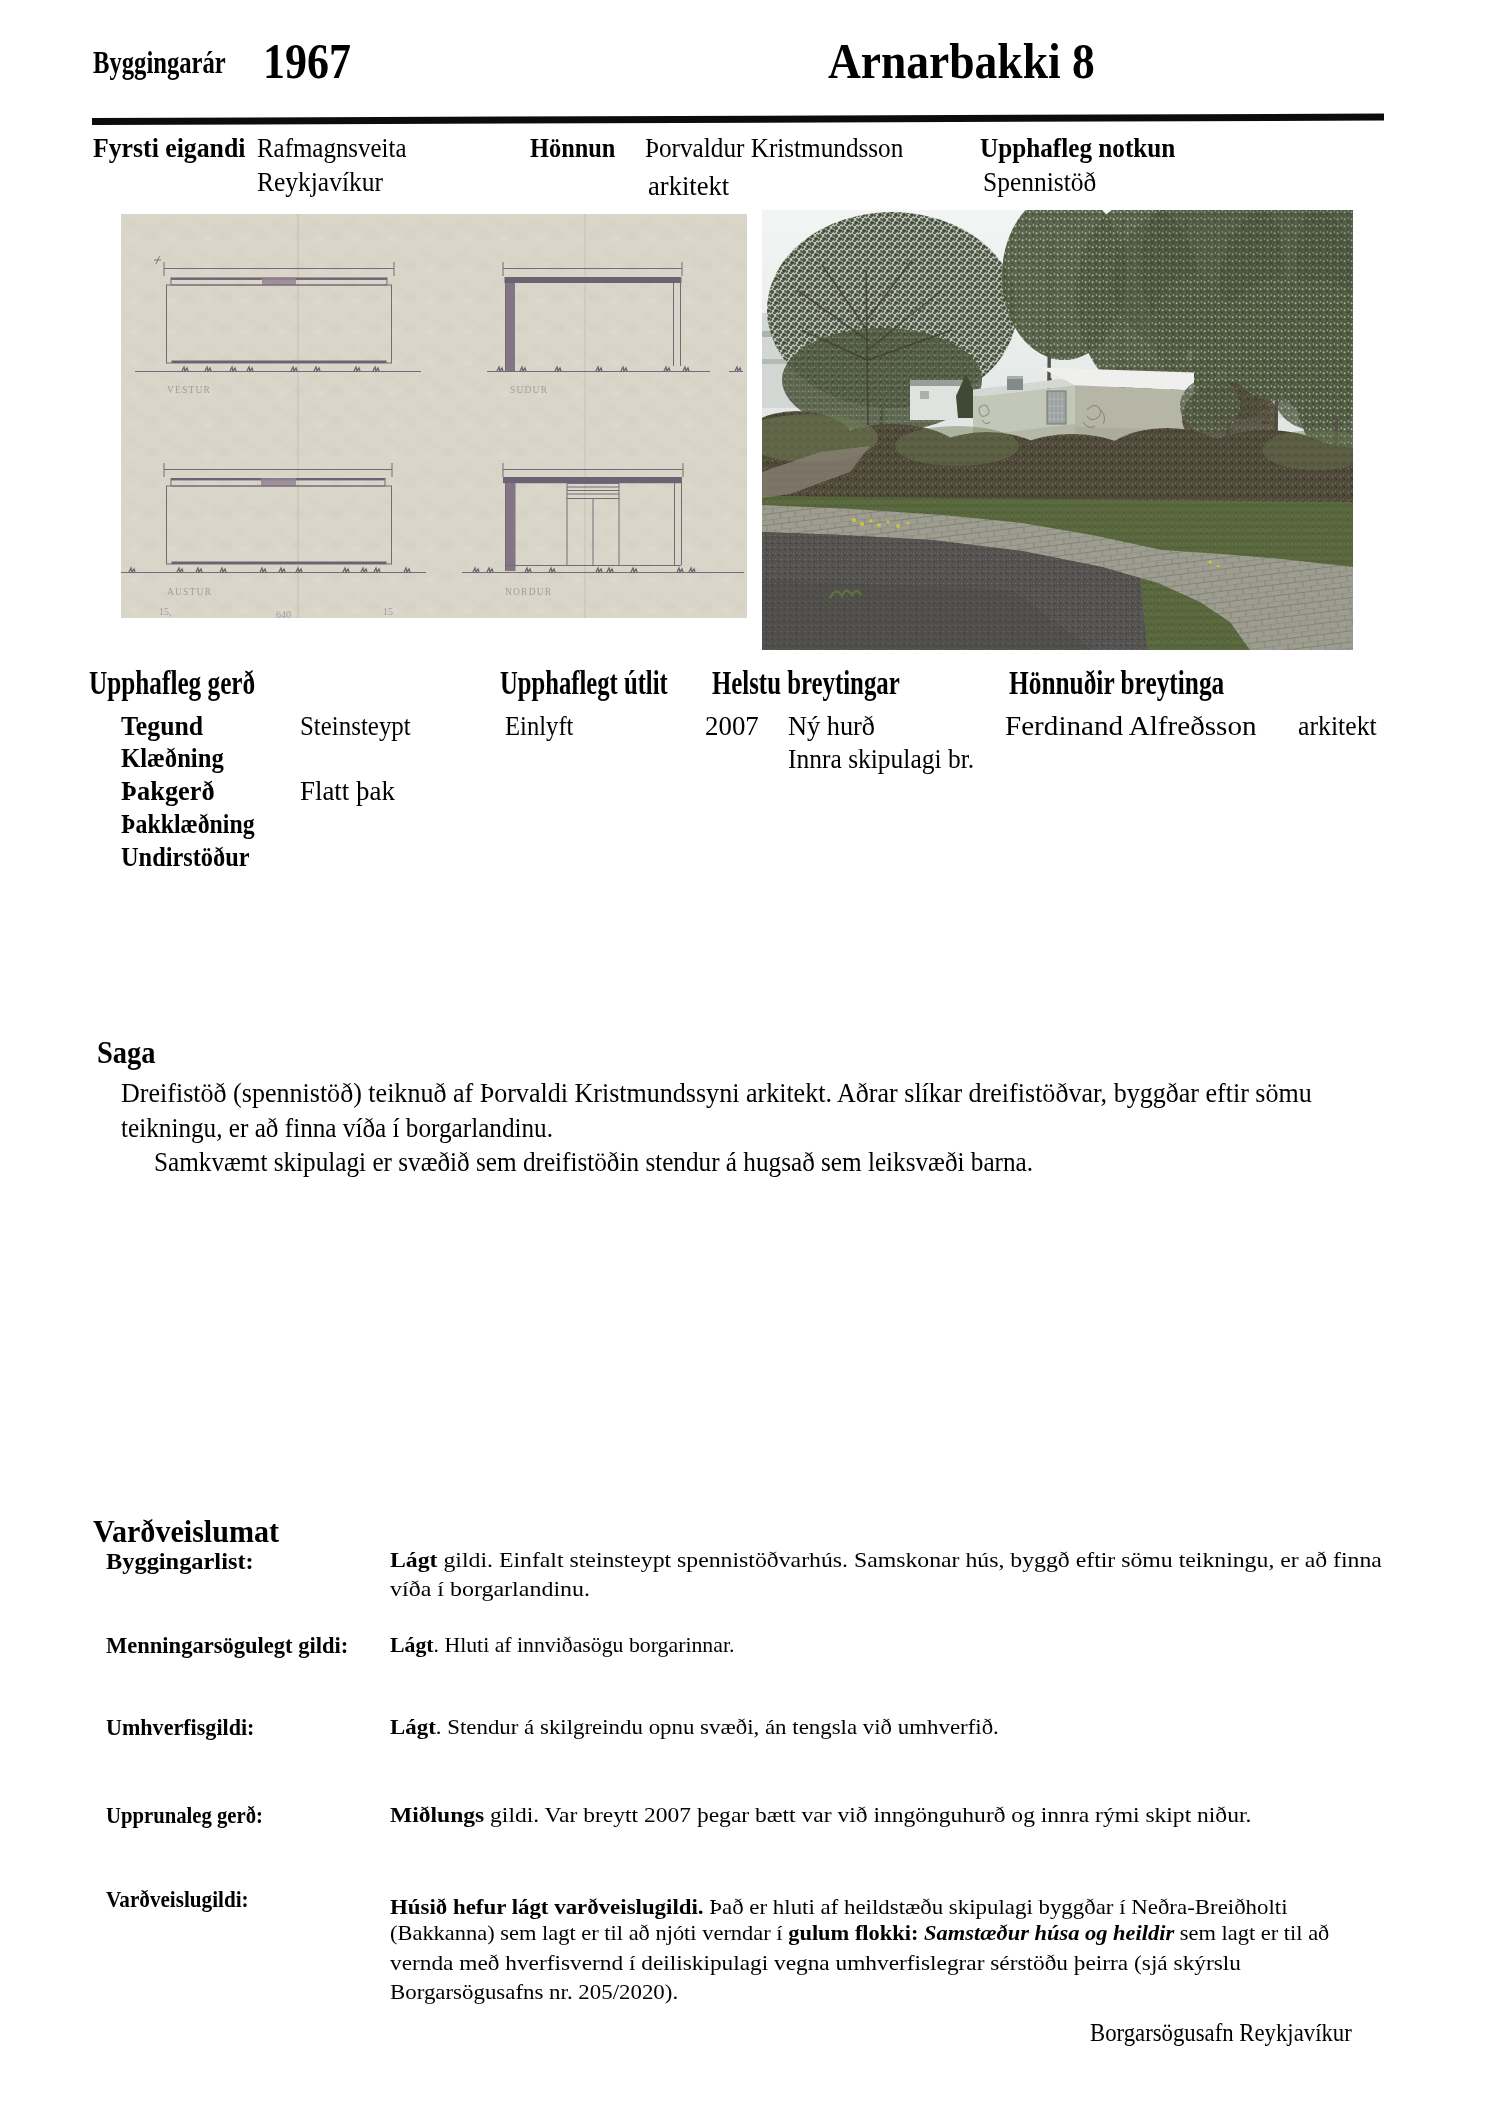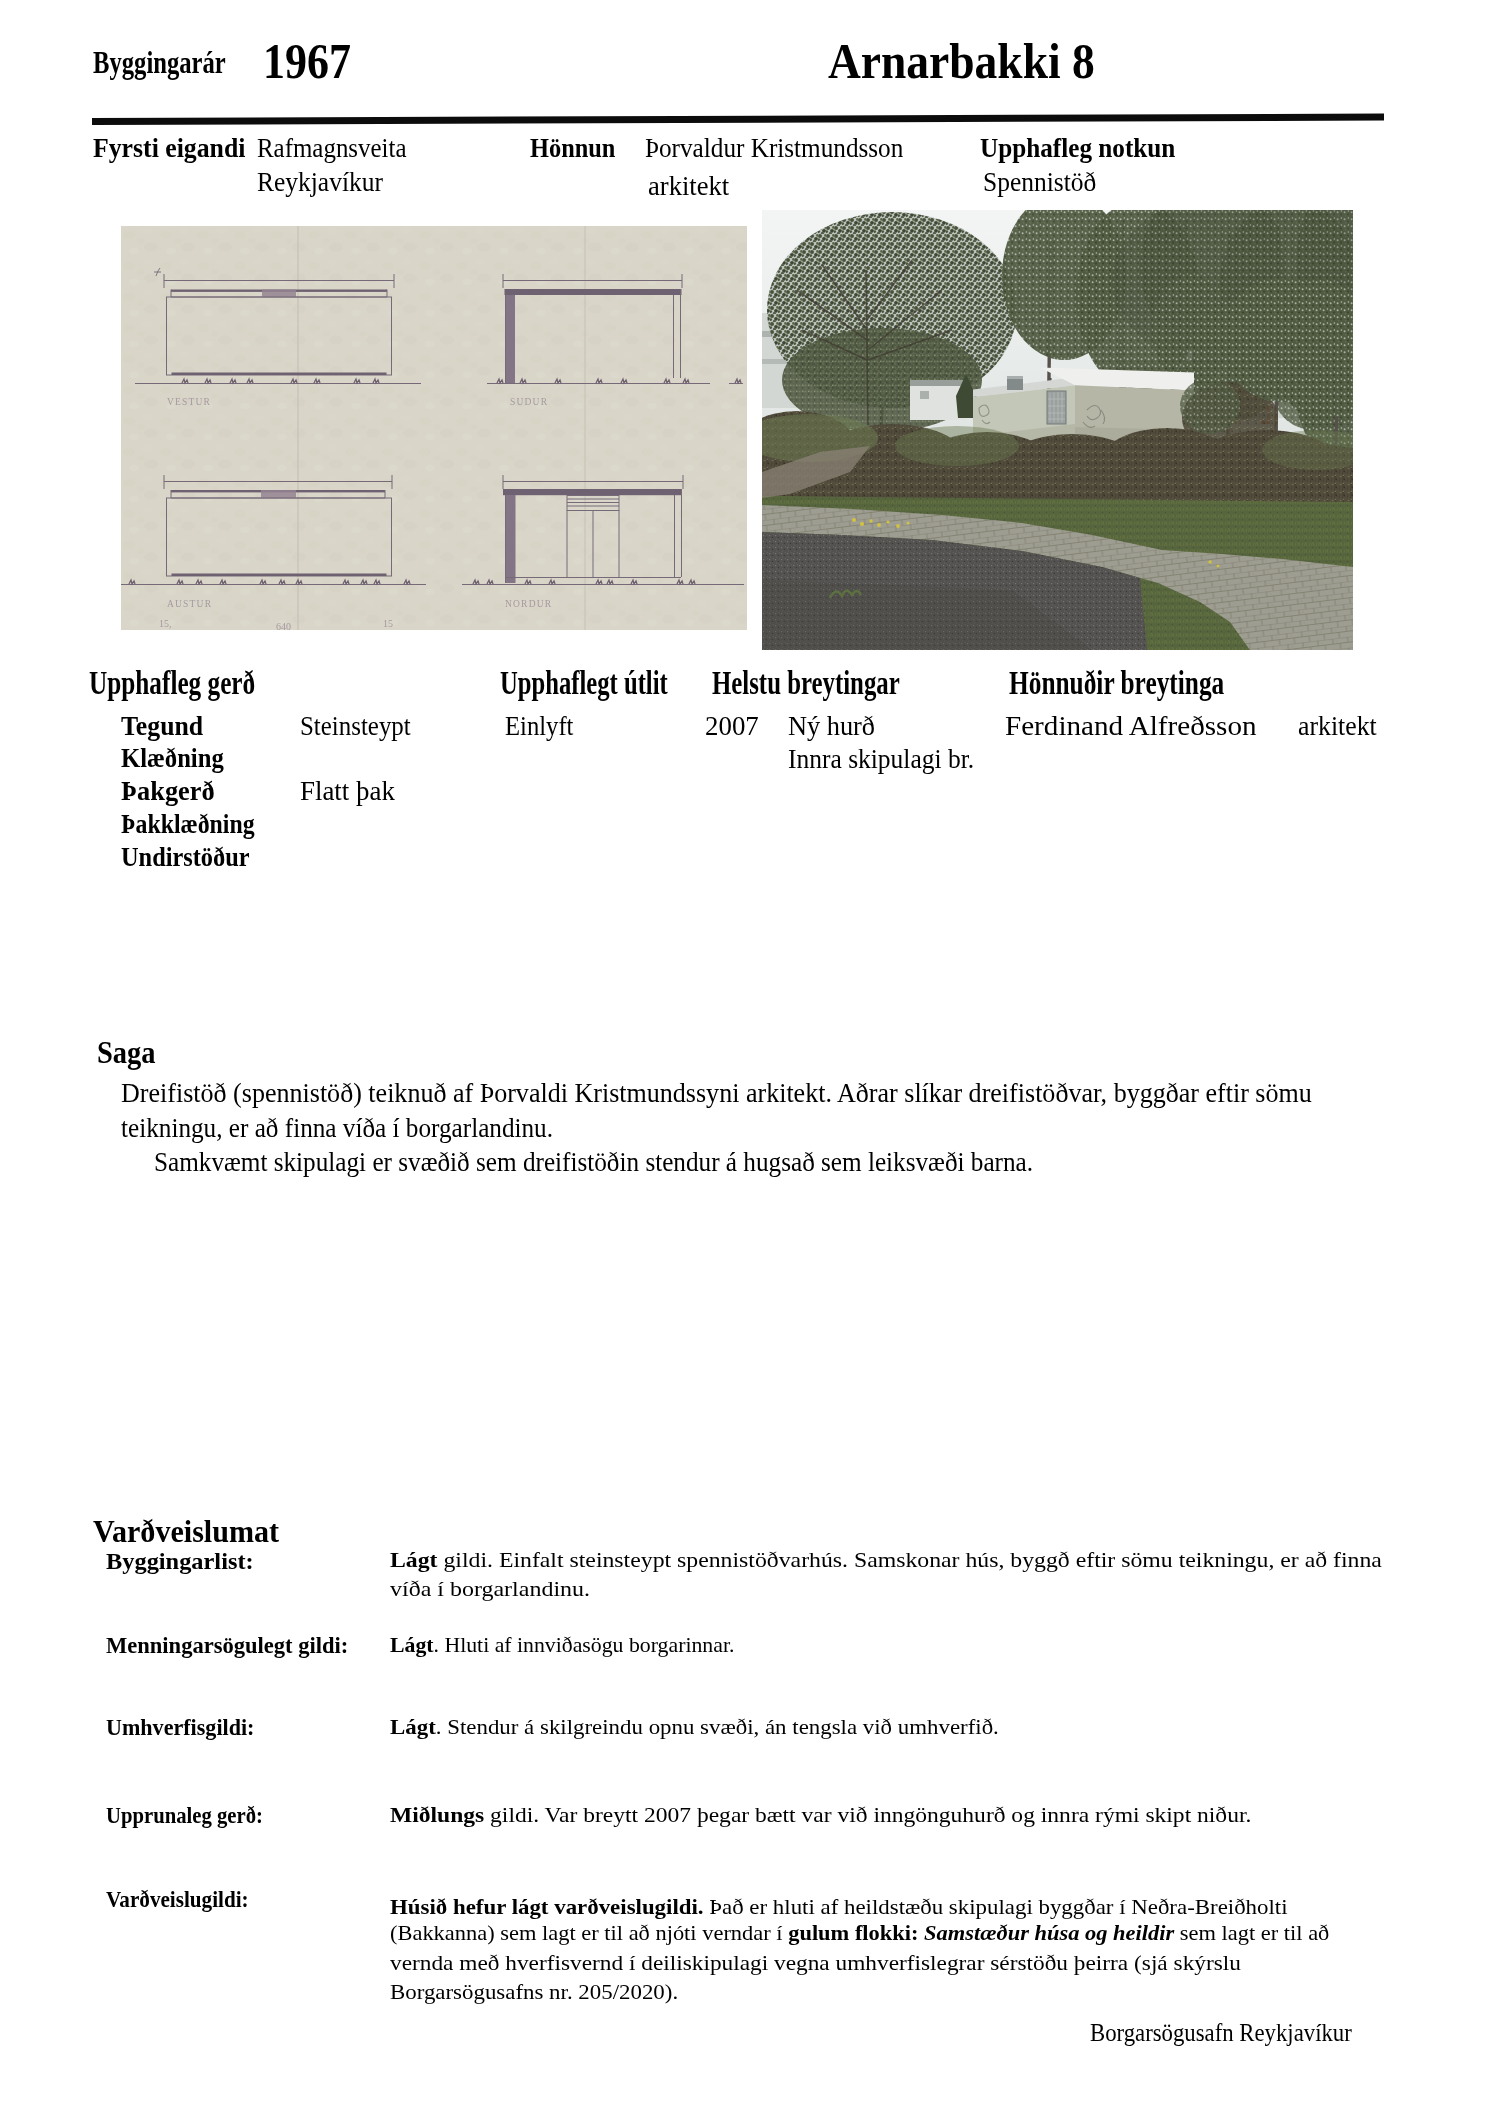--- a/index.html
+++ b/index.html
@@ -27,21 +27,21 @@
 <div class="ab b" style="left:530px;top:134px;font-size:28px;transform:scaleX(0.87);">Hönnun</div>
 
 <div class="ab" style="left:645px;top:134px;font-size:28px;transform:scaleX(0.90);">Þorvaldur Kristmundsson</div>
 
 <div class="ab" style="left:648px;top:172px;font-size:28px;transform:scaleX(0.95);">arkitekt</div>
 
 <div class="ab b" style="left:980px;top:134px;font-size:28px;transform:scaleX(0.90);">Upphafleg notkun</div>
 
 <div class="ab" style="left:983px;top:168px;font-size:28px;transform:scaleX(0.91);">Spennistöð</div>
 
-<div id="drawing" class="ab" style="left:89px;top:226px;width:626px;height:416px;padding-left:32px;">
+<div id="drawing" class="ab" style="left:89px;top:214px;width:626px;height:416px;padding-left:32px;">
 <svg width="626" height="404" viewBox="0 0 626 404" xmlns="http://www.w3.org/2000/svg">
 <defs>
 <pattern id="paper" width="37" height="31" patternUnits="userSpaceOnUse">
 <rect width="37" height="31" fill="#d9d5c8"></rect>
 <ellipse cx="8" cy="9" rx="6" ry="4" fill="#d7d3c5" opacity="0.8"></ellipse>
 <ellipse cx="26" cy="5" rx="5" ry="3.5" fill="#dbd7ca" opacity="0.8"></ellipse>
 <ellipse cx="30" cy="21" rx="7" ry="4.5" fill="#d6d2c5" opacity="0.8"></ellipse>
 <ellipse cx="13" cy="25" rx="5" ry="3.5" fill="#dcd9cc" opacity="0.8"></ellipse>
 <ellipse cx="20" cy="15" rx="4" ry="3" fill="#d7d3c6" opacity="0.8"></ellipse>
 </pattern>

